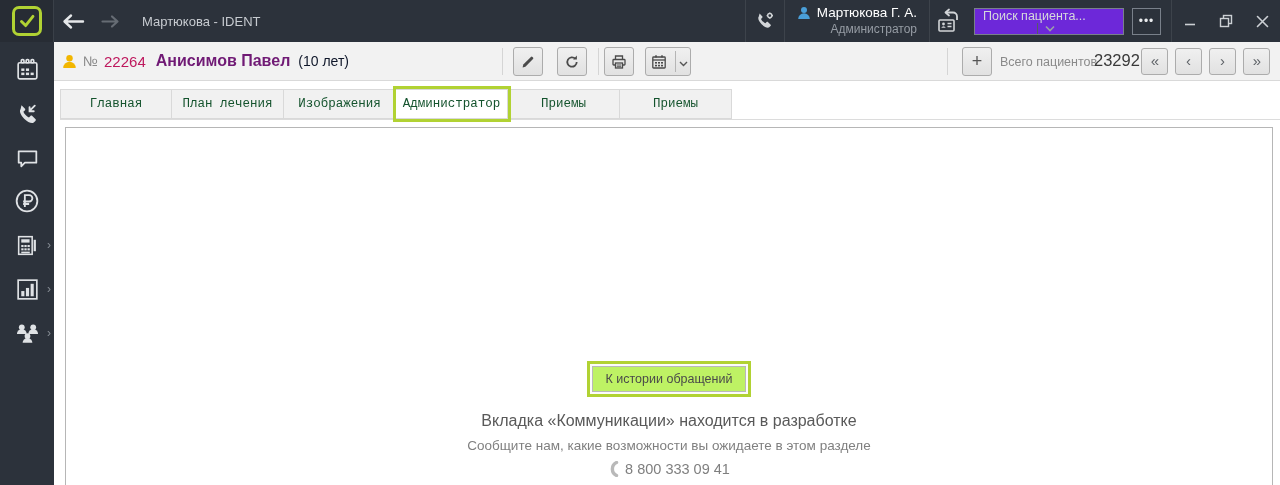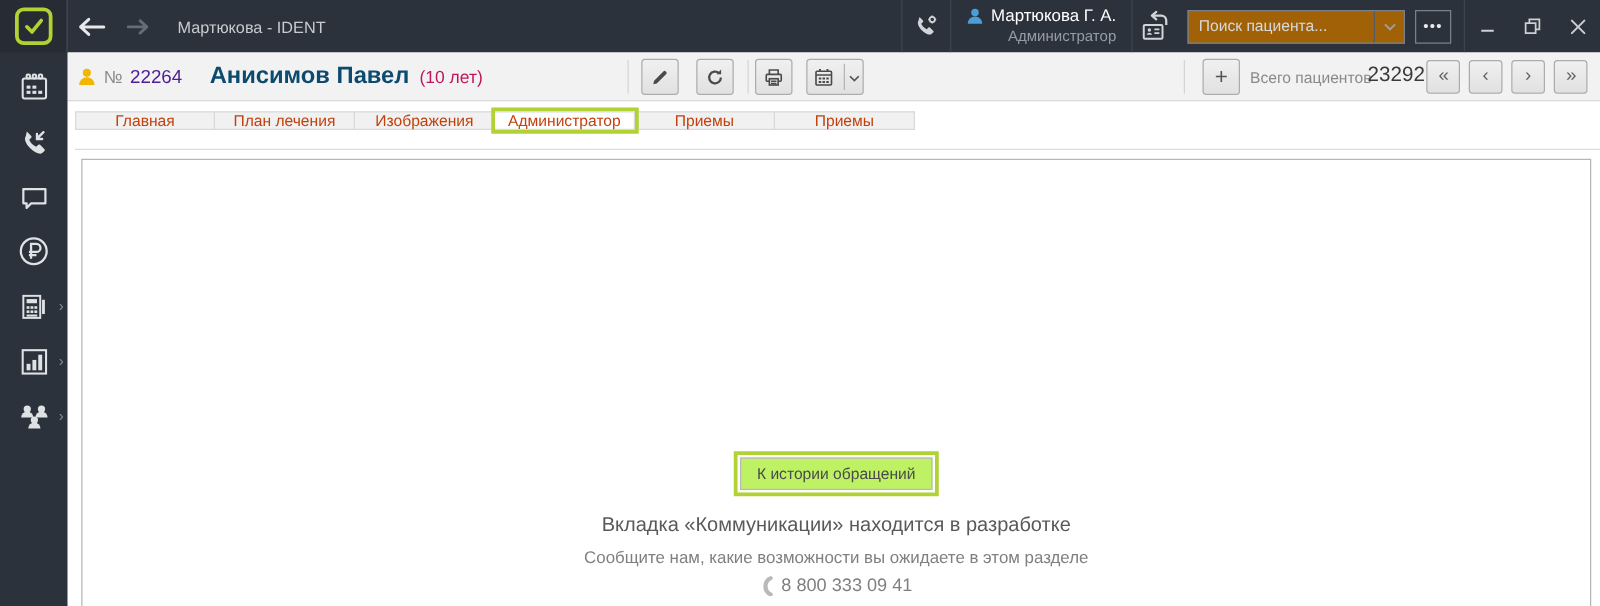--- a/index.html
+++ b/index.html
@@ -18,47 +18,47 @@
   .titlebar { position:absolute; left:54px; top:0; width:1226px; height:42px; background:#2c323b; display:flex; align-items:center; }
   .tb-sep { width:1px; height:42px; background:#3d434b; flex:0 0 1px; }
   .nav-btn { width:38px; height:42px; display:flex; align-items:center; justify-content:center; cursor:pointer; }
   .tb-title { color:#c7cbd0; font-size:13px; margin-left:12px; white-space:nowrap; }
   .tb-spacer { flex:1; }
   .tb-iconbtn { width:38px; height:42px; display:flex; align-items:center; justify-content:center; cursor:pointer; }
   .user-block { display:flex; align-items:center; height:42px; padding:0 12px; cursor:pointer; }
   .user-text { text-align:right; line-height:1.3; }
   .user-name { color:#ffffff; font-weight:normal; font-size:13.5px; display:flex; align-items:center; gap:6px; justify-content:flex-end; white-space:nowrap; }
   .user-role { color:#969ca4; font-size:12px; }
-  .search-wrap { display:flex; align-items:center; height:27px; border:1px solid #79808a; background:#a16207; margin:0 8px 0 6px; }
+  .search-wrap { display:flex; align-items:center; height:27px; border:1px solid #79808a; background:#6d28d9; margin:0 8px 0 6px;flex-direction:column; }
   .search-input { width:148px; height:100%; background:transparent; border:none; outline:none; color:#e9ebed; font-size:12.5px; padding:0 8px; font-family:inherit; }
   .search-input::placeholder { color:#d6d9dc; opacity:1; }
   .search-dd { width:24px; height:100%; border-left:1px solid #565c65; display:flex; align-items:center; justify-content:center; cursor:pointer; }
   .dots-btn { width:29px; height:27px; border:1px solid #79808a; background:transparent; color:#e9ebed; display:flex; align-items:center; justify-content:center; font-size:12px; letter-spacing:1px; margin-right:10px; cursor:pointer; }
   .win-btn { width:36px; height:42px; display:flex; align-items:center; justify-content:center; cursor:pointer; }
 
   
   .toolbar { position:absolute; left:54px; top:42px; width:1226px; height:39px; background:#f2f2f2; border-bottom:1px solid #d9d9d9; }
   .patient-ident { position:absolute; left:8px; top:0; height:38px; display:flex; align-items:center; gap:6px; }
   .num-sign { color:#8b8b8b; font-size:14px; }
-  .patient-number { color:#4c1d95; font-size:15px; }
-  .patient-name { color:#0c4a6e; font-size:19px; font-weight:bold; margin-left:16px; }
-  .patient-age { color:#be185d; font-size:14px; margin-left:2px; }
+  .patient-number { color:#be185d; font-size:15px; }
+  .patient-name { color:#701a75; font-size:16px; font-weight:bold; margin-left:4px; }
+  .patient-age { color:#0f172a; font-size:14px; margin-left:2px; }
   .tool-btn { position:absolute; top:5px; width:30px; height:29px; border:1px solid #acacac; border-radius:3px; background:linear-gradient(#f0f0f0,#e1e1e1); display:flex; align-items:center; justify-content:center; cursor:pointer; }
   .tool-btn.split { width:46px; justify-content:flex-start; padding-left:5px; }
   .split-div { position:absolute; right:14px; top:3px; bottom:3px; width:1px; background:#b5b5b5; }
   .split-chev { position:absolute; right:2px; top:50%; transform:translateY(-50%); }
   .tool-sep { position:absolute; top:6px; width:1px; height:27px; background:#d5d5d5; }
   .total-label { position:absolute; left:946px; top:13px; color:#8a8a8a; font-size:12.5px; }
   .total-value { position:absolute; left:1040px; top:9px; color:#3a3a3a; font-size:16.5px; }
   .pager-btn { position:absolute; top:6px; width:27px; height:27px; border:1px solid #acacac; border-radius:3px; background:linear-gradient(#f0f0f0,#e1e1e1); display:flex; align-items:center; justify-content:center; color:#5f6368; font-size:15px; cursor:pointer; padding-bottom:2px; }
 
   
   .strip-line { position:absolute; left:60px; top:119px; width:1220px; height:1px; background:#dcdcdc; }
   .tabs { position:absolute; left:60px; top:89px; display:flex; z-index:2; }
-  .tab { width:112px; height:15px; background:#f1f1f1; border:1px solid #d9d9d9; border-left:none; display:flex; align-items:center; justify-content:center; font-size:12.5px; color:#c2410c; cursor:pointer; white-space:nowrap; }
+  .tab { width:112px; height:30px; background:#f1f1f1; border:1px solid #d9d9d9; border-left:none; display:flex; align-items:center; justify-content:center; font-size:12.5px; color:#14532d; cursor:pointer; white-space:nowrap;font-family:Liberation Mono, monospace; }
   .tab:first-child { border-left:1px solid #d9d9d9; }
   .tab.active { position:relative; background:#ffffff; border-color:#d9d9d9; box-shadow:0 0 0 3px #b1d233; z-index:3; }
 
   
   .content-box { position:absolute; left:65px; top:127px; width:1208px; height:364px; background:#ffffff; border:1px solid #b6b6b6; z-index:1; }
   .content-inner { position:absolute; left:0; right:0; top:238px; display:flex; flex-direction:column; align-items:center; }
   .history-btn { font-family:inherit; font-size:12.5px; color:#4a4a4a; background:#bef264; border:1px solid #b9b9b9; padding:5px 13px; cursor:pointer; box-shadow:0 0 0 2px #fbfbfb, 0 0 0 5px #b1d233; }
   .dev-title { font-size:16px; color:#595959; margin-top:20px; }
   .dev-subtitle { font-size:13.5px; color:#808080; margin-top:8px; }
   .phone-row { display:flex; align-items:center; gap:6px; margin-top:8px; color:#7f7f7f; font-size:14.5px; }

